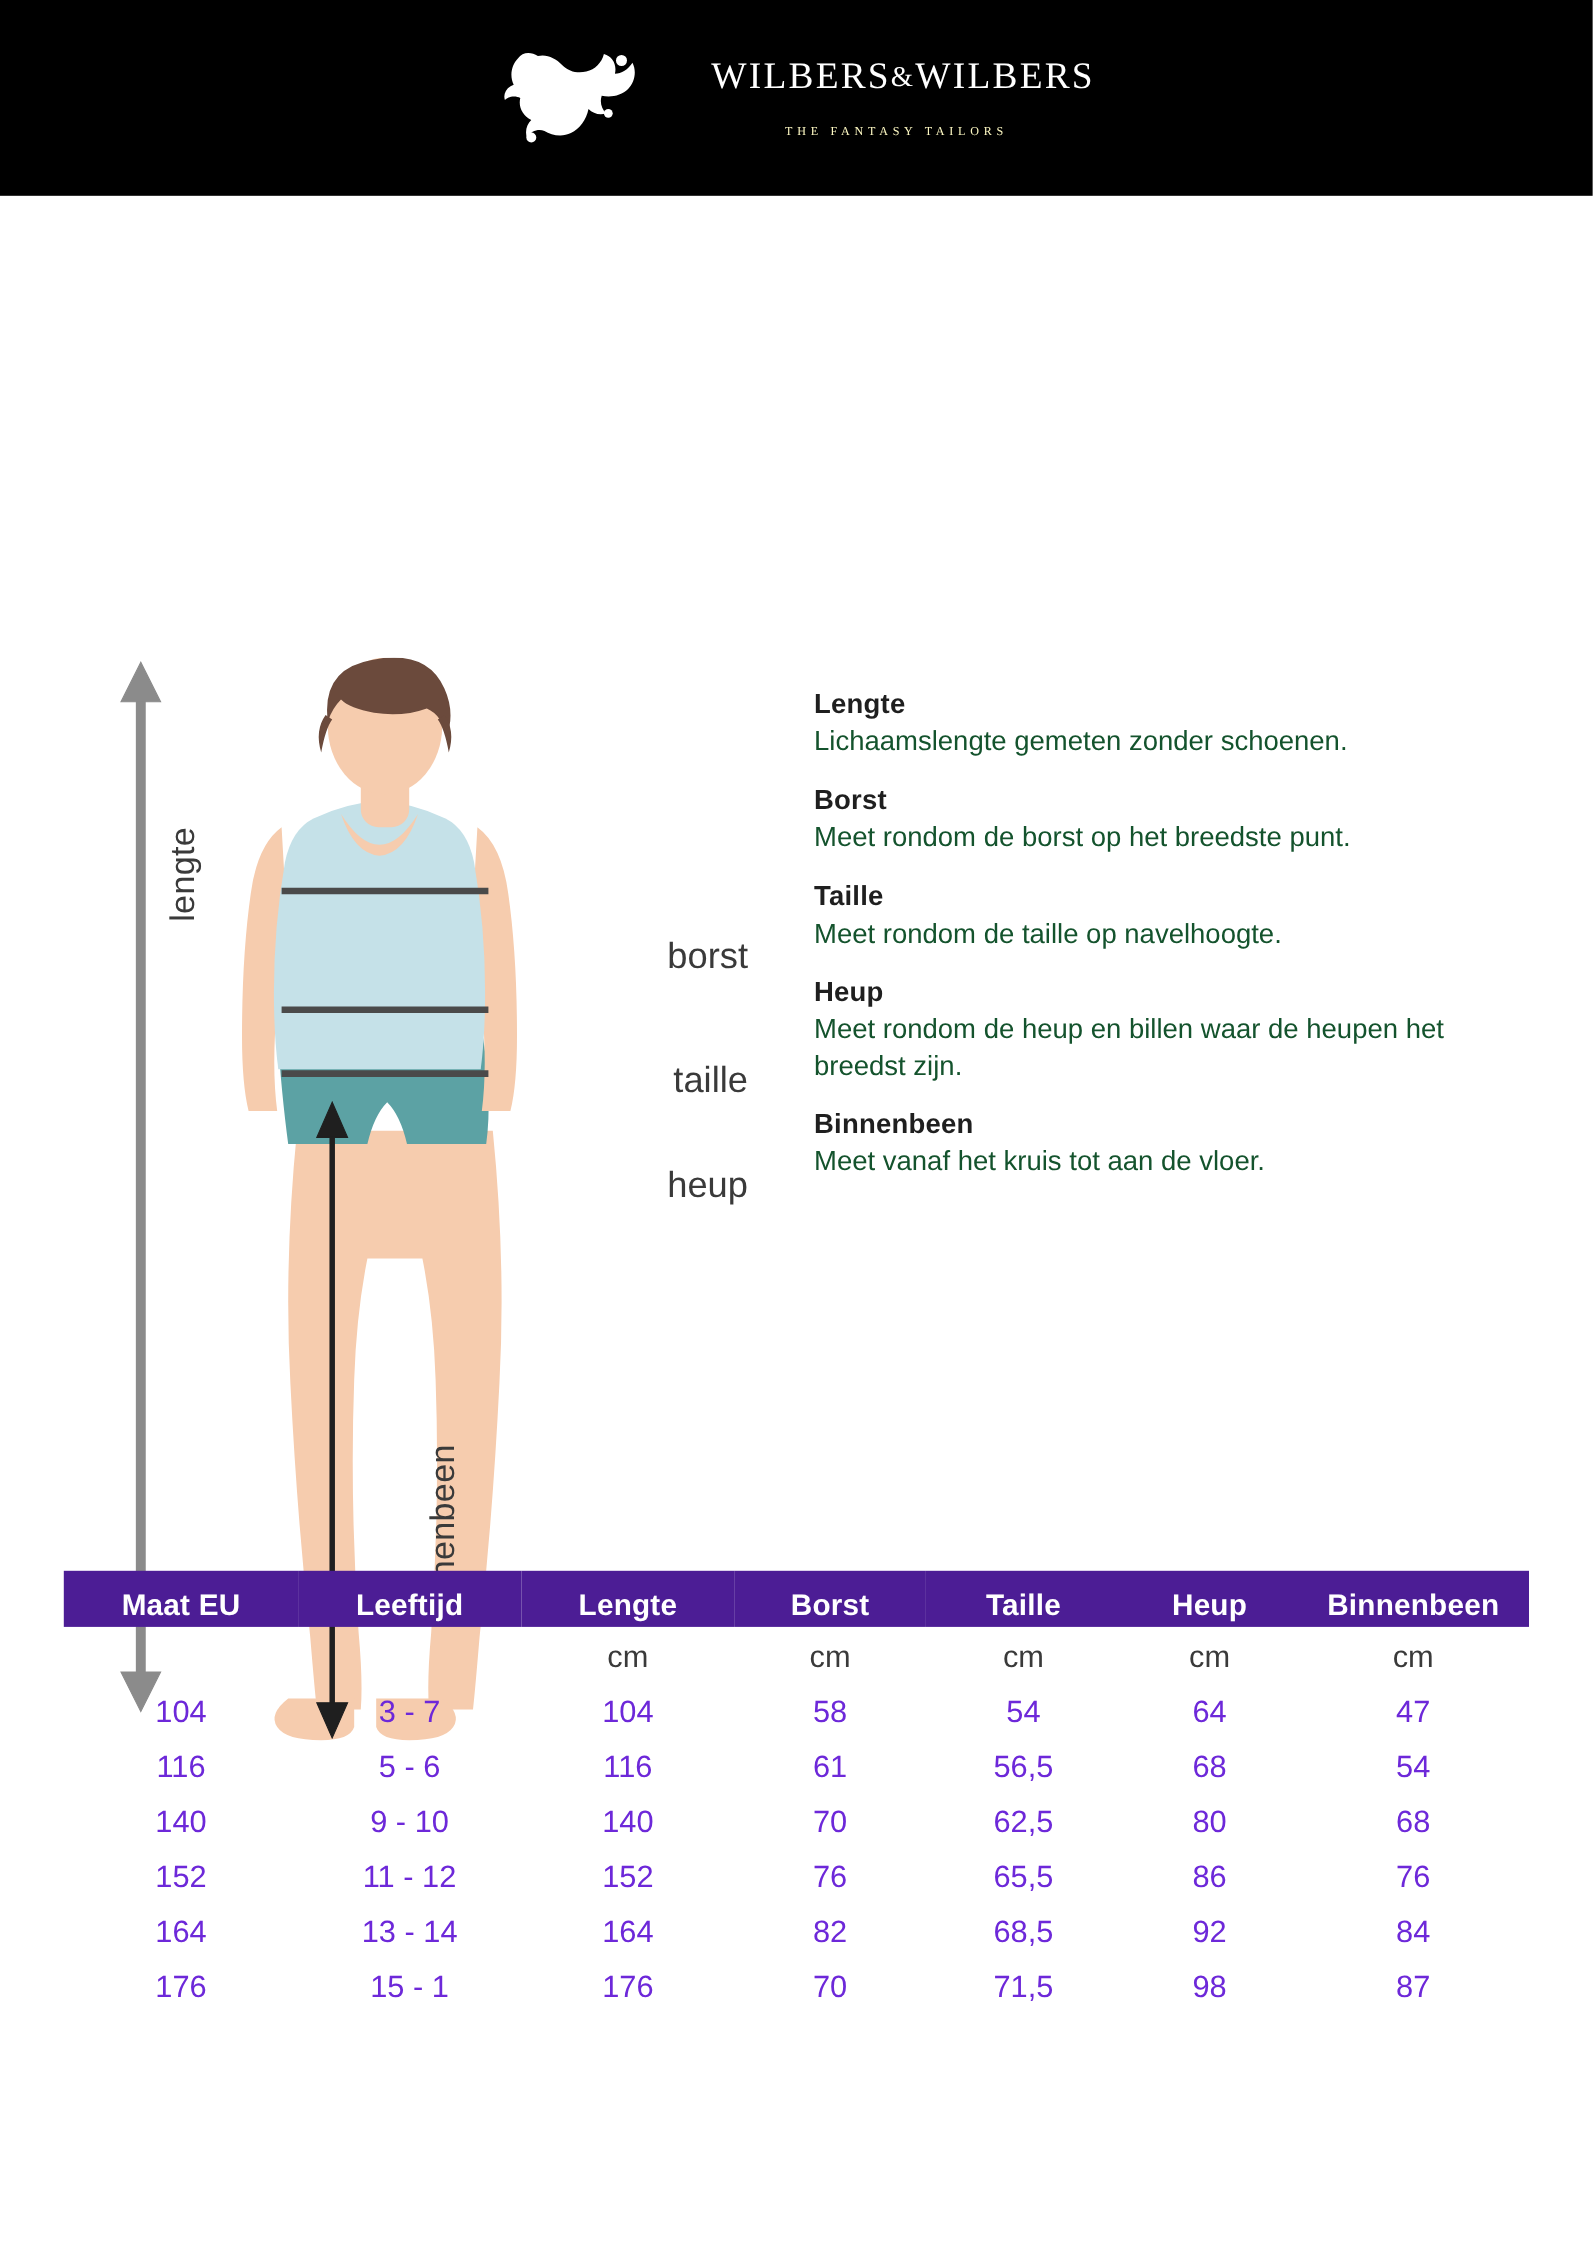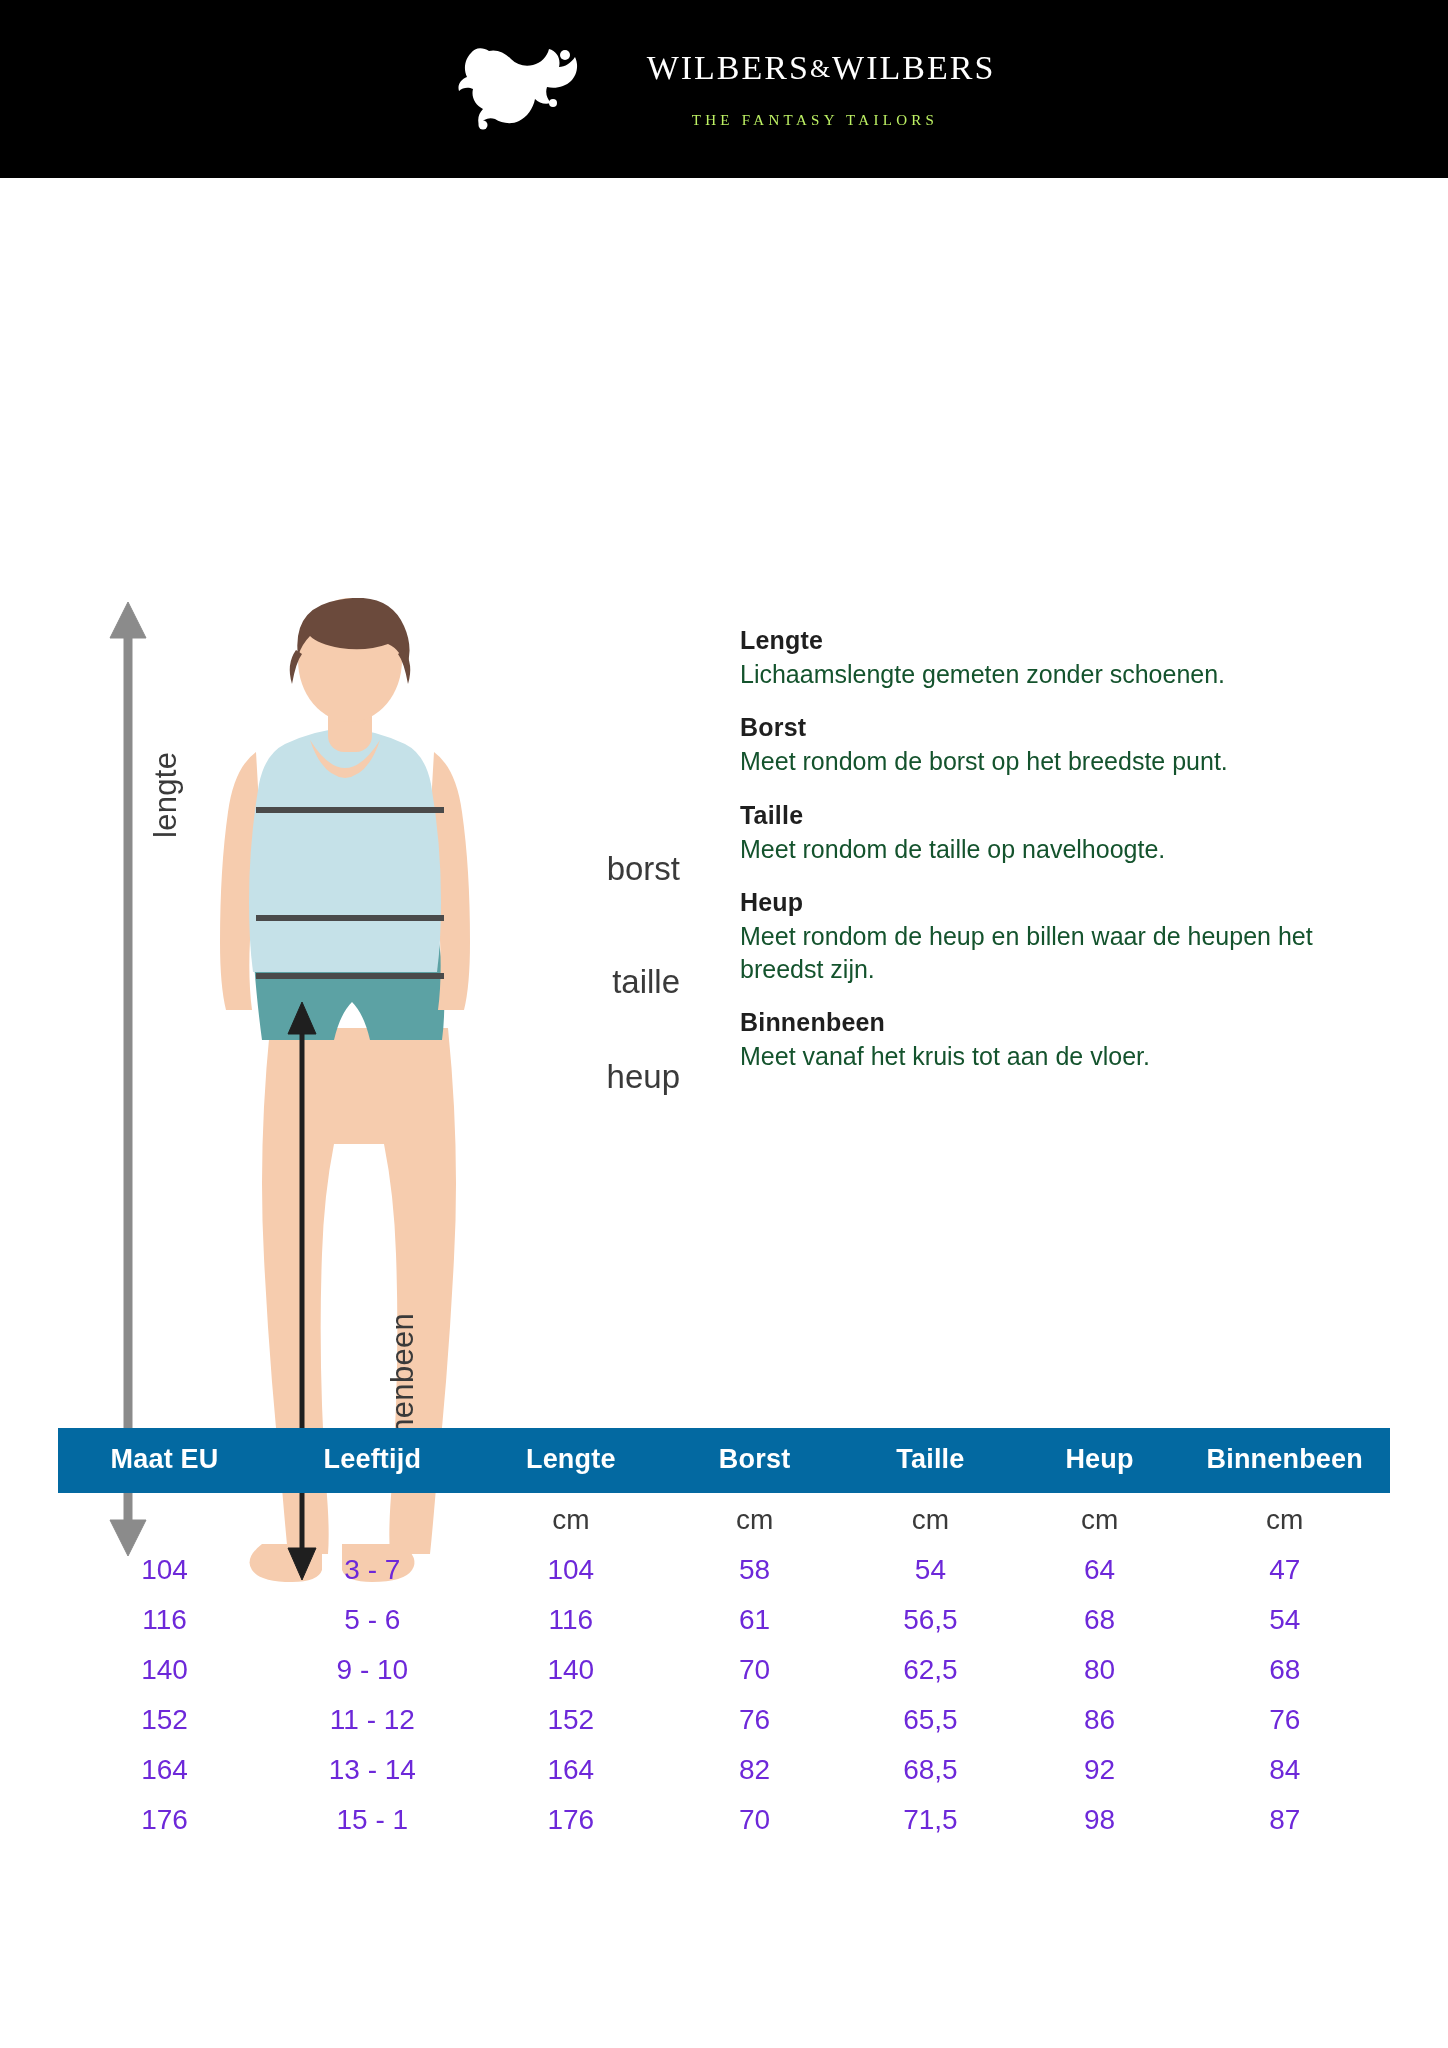--- a/index.html
+++ b/index.html
@@ -47,22 +47,22 @@
     letter-spacing: 2.0px;
     font-family: "Liberation Serif", serif;
     white-space: nowrap;
     margin-left: 12px;
   }
   .logo-amp {
     font-size: 26px;
     vertical-align: 2px;
   }
   .logo-sub {
-    color: #bef264;
-    font-size: 15px;
+    color: #fef9c3;
+    font-size: 11px;
     letter-spacing: 4.3px;
     margin-top: 28px;
     font-family: "Liberation Serif", serif;
     white-space: nowrap;
   }
 
   
   .content {
     position: relative;
     width: 100%;
@@ -140,25 +140,25 @@
     left: 58px;
     top: 1428px;
     width: 1332px;
   }
   table.size-table {
     width: 100%;
     border-collapse: collapse;
     table-layout: fixed;
   }
   table.size-table thead th {
-    background: #0369a1;
+    background: #4c1d95;
     color: #ffffff;
     font-size: 27px;
     font-weight: bold;
-    padding: 16px 0 18px 0;
+    padding: 16px 0 4px 0;
     text-align: center;
     letter-spacing: 0.2px;
   }
   table.size-table tr.units td {
     font-size: 28px;
     color: #3a3a3a;
     text-align: center;
     padding: 11px 0 9px 0;
   }
   table.size-table tbody td {

